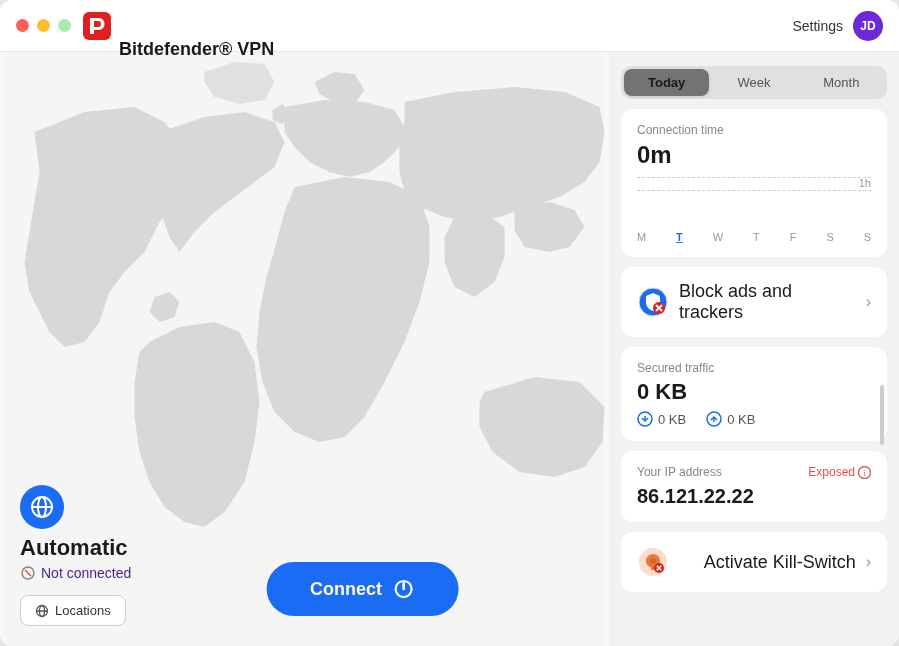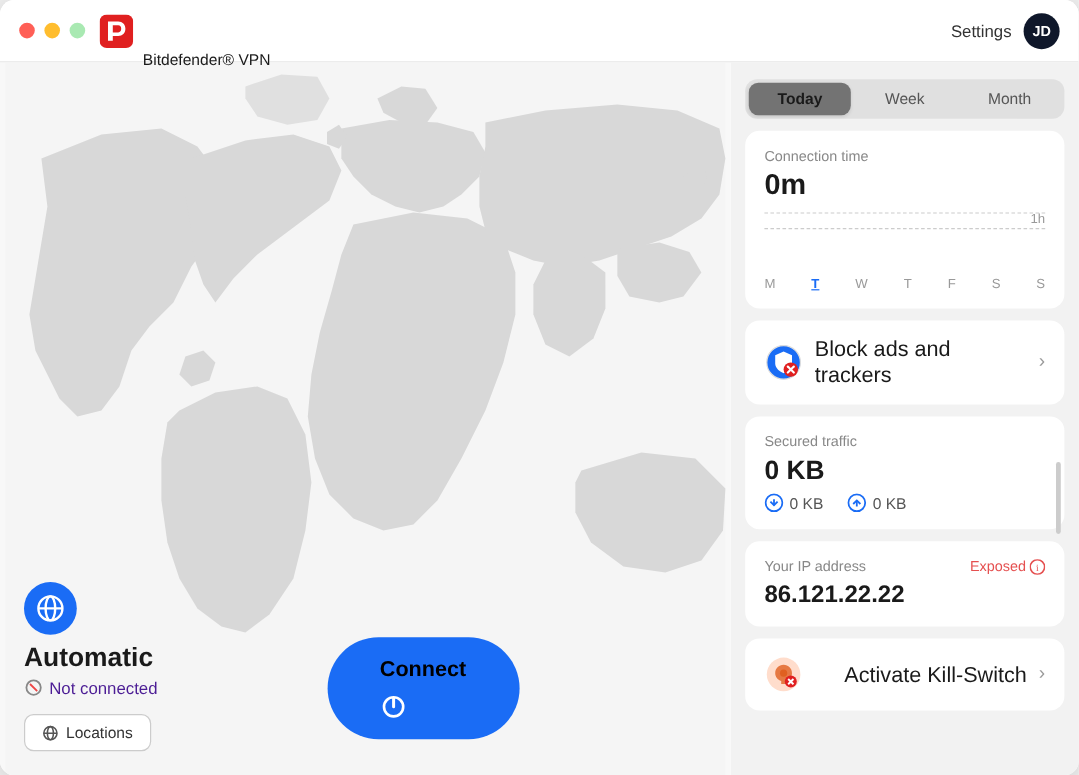--- a/index.html
+++ b/index.html
@@ -42,40 +42,40 @@
     }
     .traffic-light.close { background: #ff5f56; }
     .traffic-light.minimize { background: #ffbd2e; }
     .traffic-light.maximize { background: #27c93f; opacity: 0.4; }
     .app-icon {
       width: 28px;
       height: 28px;
       margin-right: 8px;
     }
     .app-title {
-      font-size: 13px;
-      font-weight: 400;
+      font-size: 18px;
+      font-weight: 700;
       color: #1a1a1a;
       margin-top: 48px;
     }
     .settings-area {
       margin-left: auto;
       display: flex;
       align-items: center;
       gap: 10px;
     }
     .settings-label {
       font-size: 14px;
       color: #333;
     }
     .user-avatar {
       width: 30px;
       height: 30px;
       border-radius: 50%;
-      background: #0f172a;
+      background: #6d28d9;
       color: white;
       font-size: 12px;
       font-weight: 700;
       display: flex;
       align-items: center;
       justify-content: center;
     }
     
     .main-content {
       display: flex;
@@ -139,32 +139,31 @@
       gap: 6px;
       cursor: pointer;
     }
     
     .connect-btn {
       position: absolute;
       bottom: 30px;
       left: 50%;
       transform: translateX(-20%);
       background: #1a6cf5;
-      color: #000000;
+      color: #fef9c3;
       font-size: 18px;
       font-weight: 600;
       border: none;
       border-radius: 50px;
       padding: 16px 44px;
       cursor: pointer;
       display: flex;
-      align-items: flex-start;
+      align-items: flex-end;
       gap: 10px;
       z-index: 5;
-      flex-direction: column;
     }
     
     .right-panel {
       width: 290px;
       background: #f2f2f2;
       padding: 14px 12px;
       display: flex;
       flex-direction: column;
       gap: 10px;
       overflow-y: auto;

